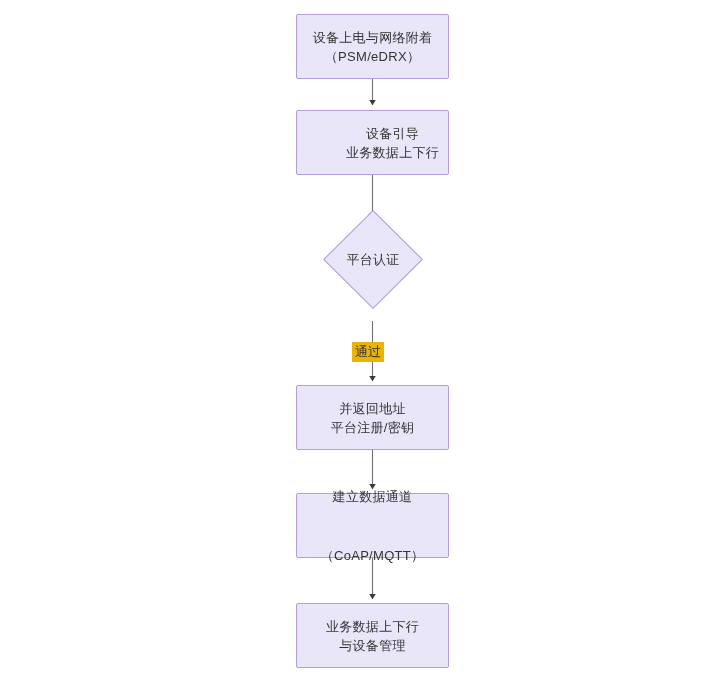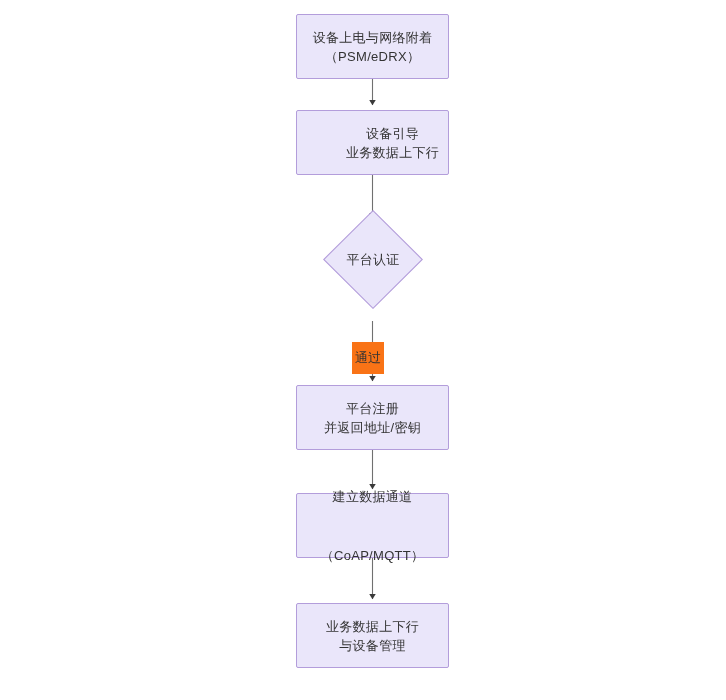--- a/index.html
+++ b/index.html
@@ -59,25 +59,25 @@
     left: 0;
     width: 100px;
     height: 99px;
   }
   .node-decision .node-label {
     position: relative;
     z-index: 2;
   }
   .edge-label {
     position: absolute;
-    background: #f97316;
+    background: #eab308;
     color: #333333;
     font-size: 13px;
     line-height: 18px;
-    padding: 7px 3px;
+    padding: 1px 3px;
     white-space: nowrap;
     z-index: 3;
   }
 </style>
 </head>
 <body>
 
 <div id="flowchart">
 
   <svg class="edges" viewBox="0 0 726 700" width="726" height="700" xmlns="http://www.w3.org/2000/svg">
@@ -113,22 +113,22 @@
       <polygon points="50,0.7 99.3,49.5 50,98.3 0.7,49.5" fill="#eae6fa" stroke="#b39ddb" stroke-width="1.1"></polygon>
     </svg>
     <div class="node-label">平台认证</div>
   </div>
 
   <div class="edge-label" style="left:352px; top:342px;">
     <span>通过</span>
   </div>
 
   <div class="node node-process" style="left:296px; top:385px;">
-    <div class="node-label">平台注册</div>
-    <div class="node-label">并返回地址/密钥</div>
+    <div class="node-label">并返回地址</div>
+    <div class="node-label">平台注册/密钥</div>
   </div>
 
   <div class="node node-process" style="left:296px; top:493px;gap:40px;">
     <div class="node-label">建立数据通道</div>
     <div class="node-label">（CoAP/MQTT）</div>
   </div>
 
   <div class="node node-process" style="left:296px; top:603px;">
     <div class="node-label">业务数据上下行</div>
     <div class="node-label">与设备管理</div>

